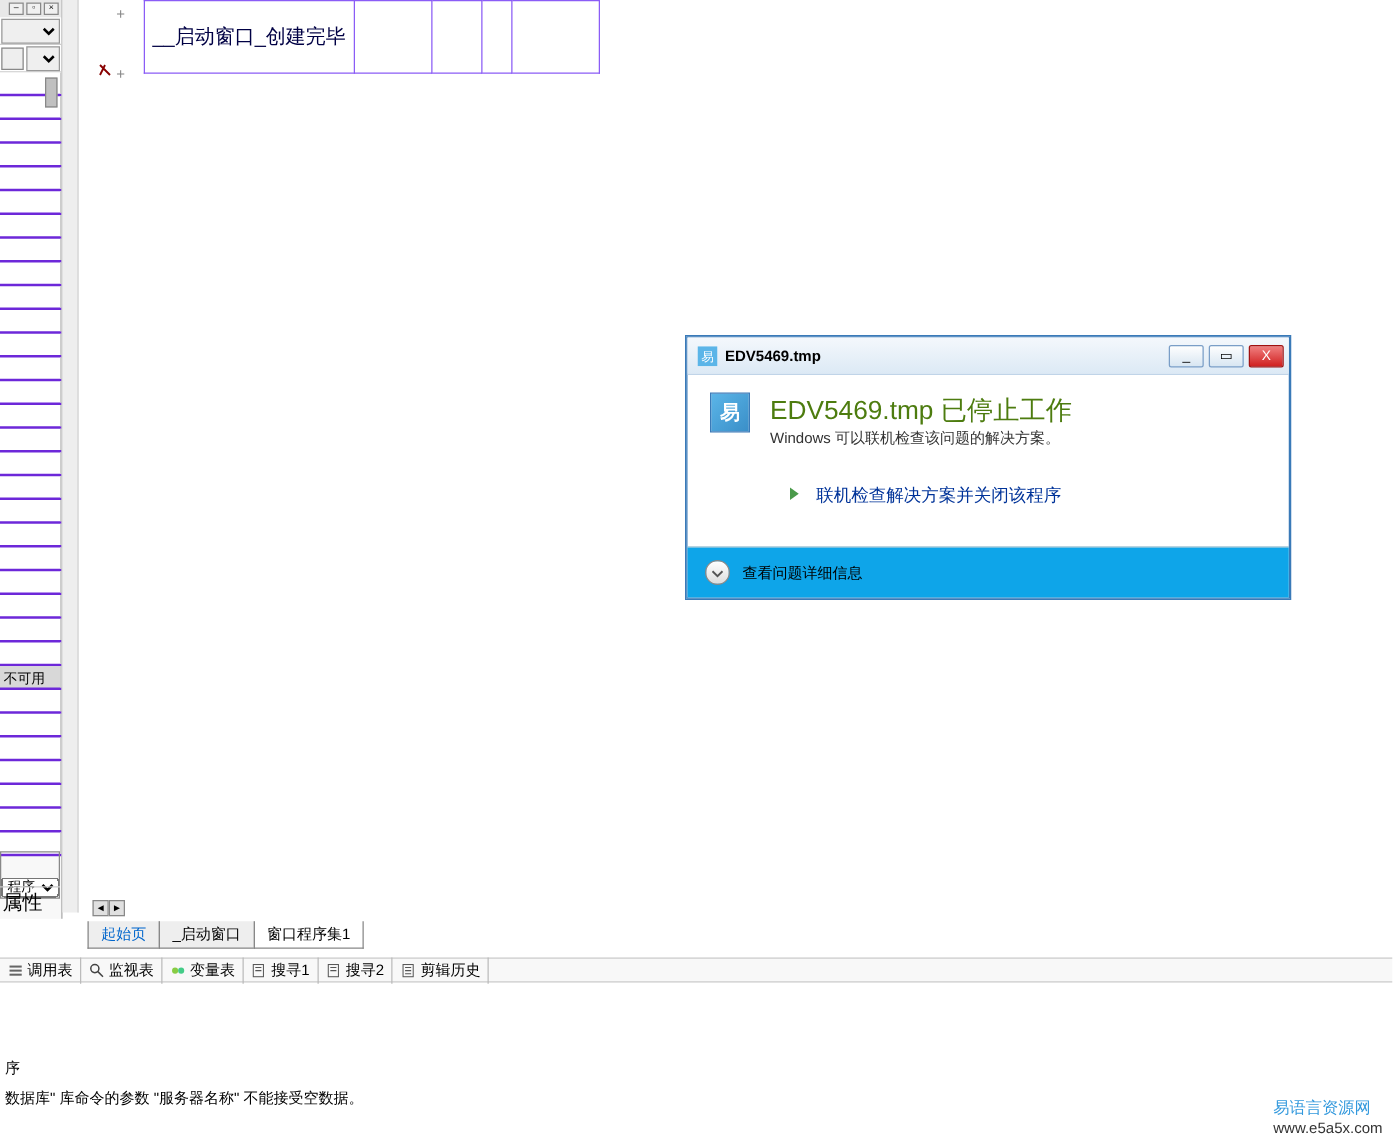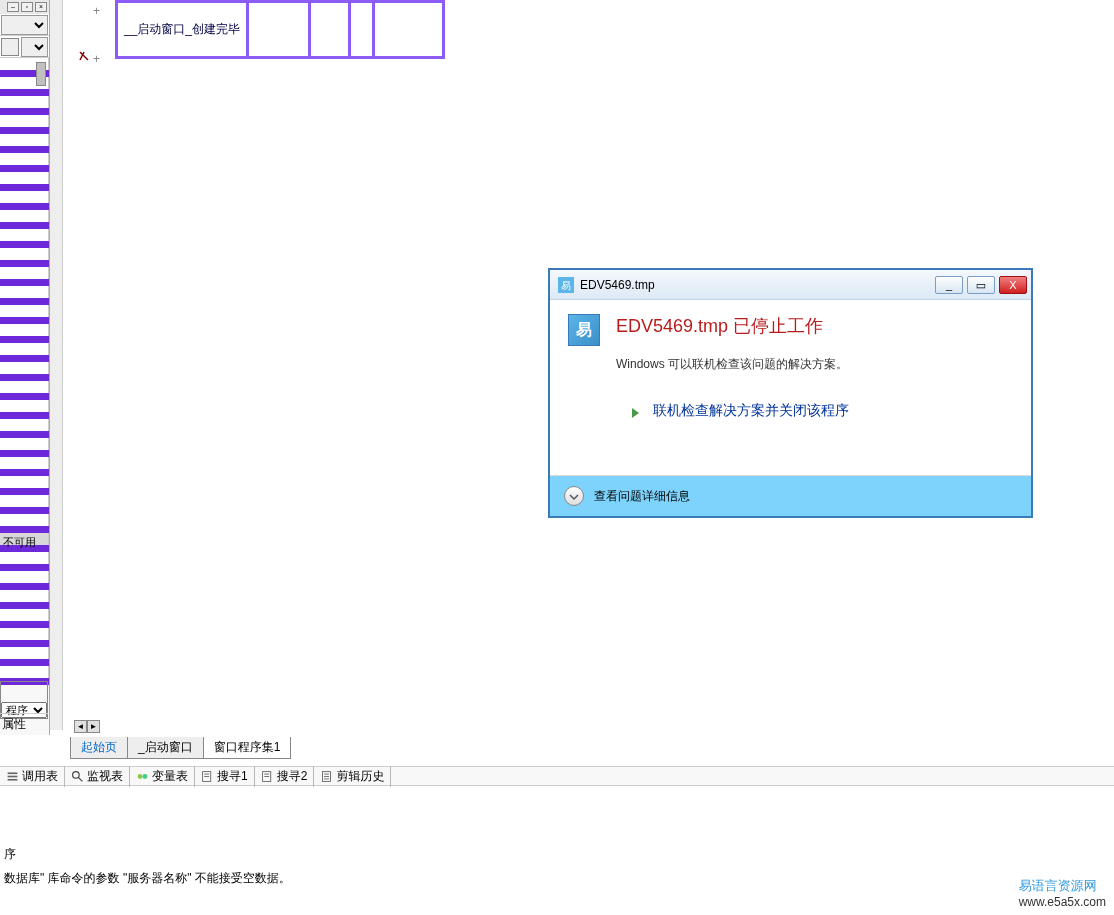--- a/index.html
+++ b/index.html
@@ -74,21 +74,21 @@
   font-size: 11px;
   height: 20px;
   margin: 1px;
 }
 .prop-grid {
   background: #fff;
 }
 .prop-row {
   height: 19px;
   display: flex;
-  border-bottom: 7px solid #6d28d9;
+  border-bottom: 2px solid #6d28d9;
 }
 .prop-row .pcell {
   border-right: 1px solid #ccc;
   padding: 2px 3px;
   font-size: 11px;
   flex: 1;
 }
 .prop-row.sel {
   background: #d8d8d8;
 }
@@ -113,21 +113,21 @@
   font-size: 11px;
   margin-top: 20px;
 }
 .bottom-label {
   position: absolute;
   bottom: 0;
   left: 0;
   width: 48px;
   text-align: left;
   padding: 2px;
-  font-size: 12px;
+  font-size: 16px;
   border-top: 1px solid #ccc;
 }
 
 
 .gutter {
   position: absolute;
   left: 50px;
   top: 0;
   width: 13px;
   height: 730px;
@@ -144,23 +144,23 @@
   height: 730px;
   background: #fff;
 }
 
 
 .code-table {
   border-collapse: collapse;
   margin-left: 52px;
 }
 .code-table th, .code-table td {
-  border: 3px solid #8b5cf6;
+  border: 1px solid #8b5cf6;
   padding: 18px 6px;
-  font-size: 12px;
+  font-size: 16px;
   background: #fff;
   height: 18px;
 }
 .code-table th {
   background: #c8d8c0;
   font-weight: normal;
 }
 .code-table td.name {
   min-width: 120px;
 }
@@ -294,20 +294,21 @@
   padding: 0 4px 0 8px;
 }
 .dlg-icon {
   width: 16px;
   height: 16px;
   margin-right: 6px;
 }
 .dlg-title {
   flex: 1;
   font-size: 12px;
+  font-weight: bold;
 }
 .dlg-btns {
   display: flex;
   gap: 4px;
 }
 .dlg-btn {
   width: 28px;
   height: 18px;
   border: 1px solid #7a9ec7;
   border-radius: 2px;
@@ -337,62 +338,61 @@
   margin-right: 16px;
   flex-shrink: 0;
   display: flex;
   align-items: center;
   justify-content: center;
   color: #fff;
   font-size: 16px;
   font-weight: bold;
 }
 .dlg-heading {
-  color: #b91c1c;
-  font-size: 18px;
-  margin-bottom: 18px;
+  color: #4d7c0f;
+  font-size: 21px;
+  margin-bottom: 0;
 }
 .dlg-text {
   font-size: 12px;
   color: #333;
 }
 .dlg-options {
   margin-left: 48px;
   margin-top: 18px;
 }
 .dlg-opt {
   border: 1px solid transparent;
   padding: 10px 12px;
   margin-bottom: 6px;
   cursor: pointer;
   display: flex;
-  align-items: flex-end;
+  align-items: flex-start;
   gap: 10px;
   color: #003399;
   font-size: 14px;
 }
 .dlg-opt.focus {
   border: 1px solid #7fb8e0;
   background: #f0f8ff;
 }
 .dlg-arrow {
   width: 14px;
   height: 14px;
   display: inline-flex;
 }
 .dlg-arrow svg { width: 14px; height: 14px; }
 .dlg-footer {
   border-top: 1px solid #dcdcdc;
-  background: #7dd3fc;
+  background: #0ea5e9;
   padding: 10px 14px;
   display: flex;
   align-items: center;
   gap: 10px;
   font-size: 12px;
-  margin-top: 24px;
 }
 .dlg-expand {
   width: 20px;
   height: 20px;
   border: 1px solid #888;
   border-radius: 50%;
   background: linear-gradient(to bottom, #fff, #ddd);
   text-align: center;
   line-height: 18px;
   cursor: pointer;

